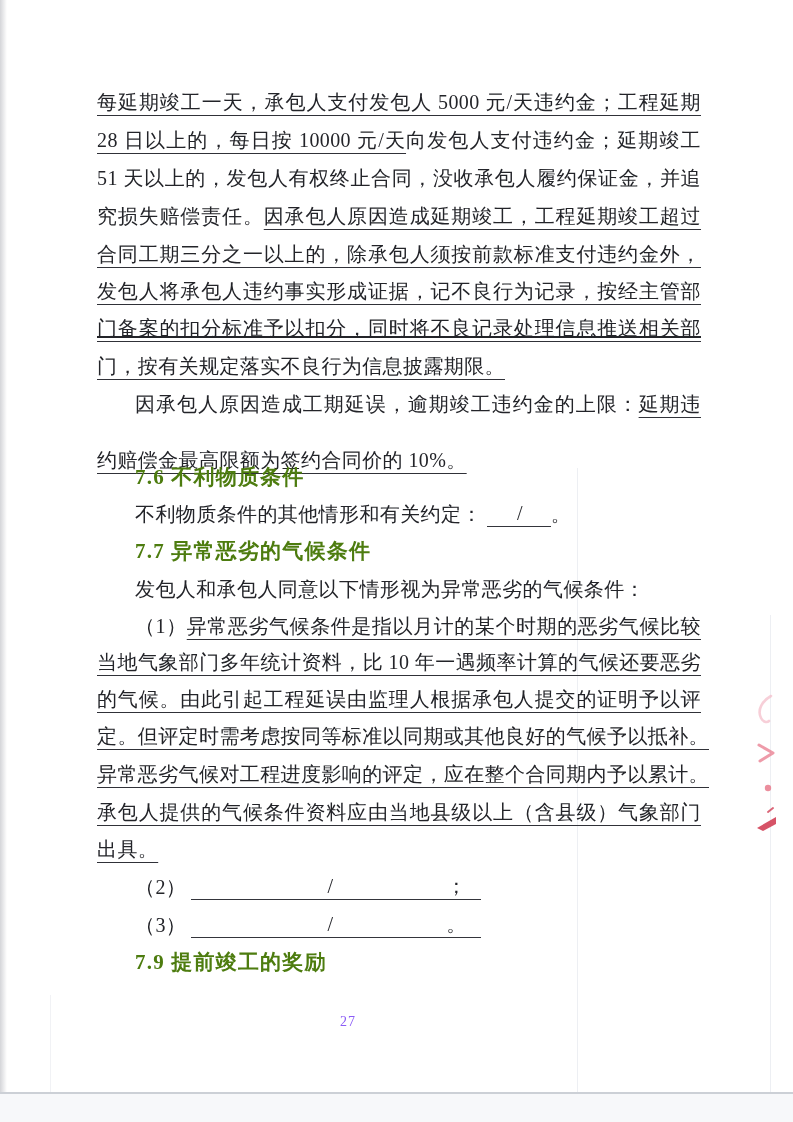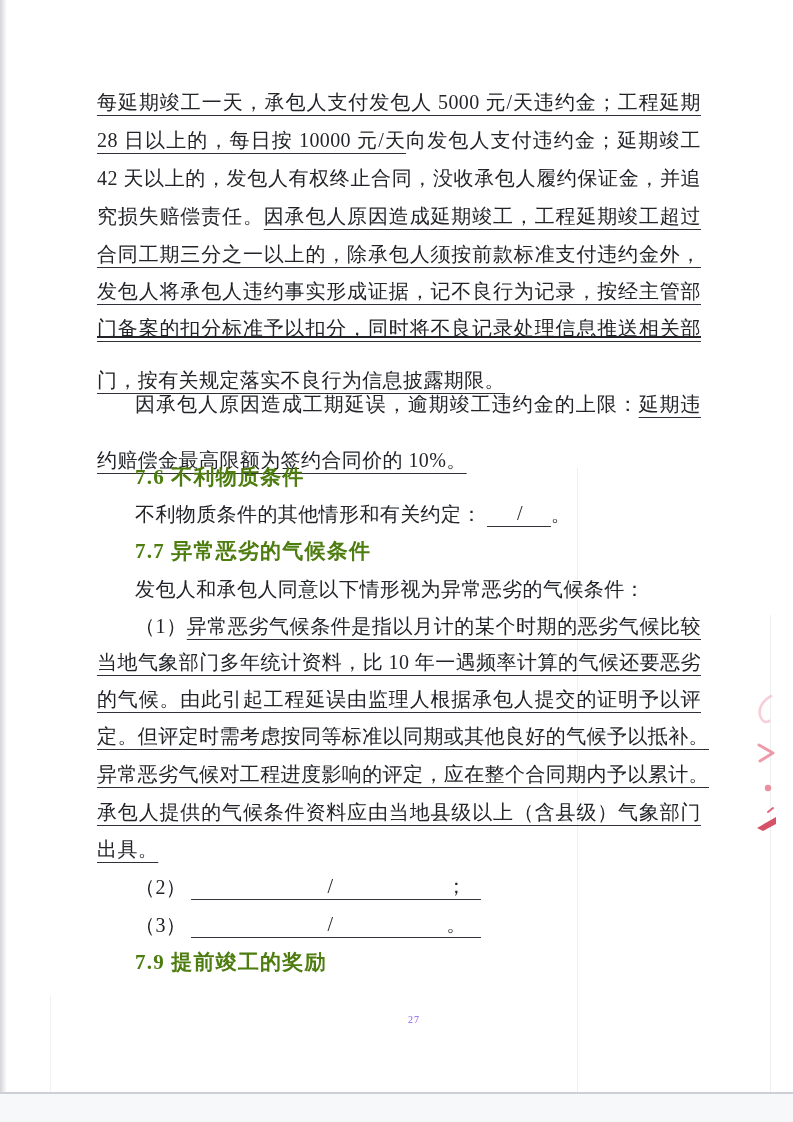--- a/index.html
+++ b/index.html
@@ -48,43 +48,43 @@
     display:inline-block; position:relative;
     height:26px; vertical-align:-6px;
     border-bottom:1px solid #34353b;
     margin-left:5px;
   }
   .blank .slash { position:absolute; left:47%; bottom:0; line-height:26px; }
   .blank .punct { position:absolute; right:5%; bottom:0; line-height:26px; }
 
   .page-number {
     position:absolute; left:340px; top:1014px; width:80px;
-    text-align:right; font-size:10px; color:#8b5cf6; letter-spacing:1px;
+    text-align:left; font-size:14px; color:#8b5cf6; letter-spacing:1px;
   }
   .seal-svg { position:absolute; left:748px; top:688px; }
 </style>
 </head>
 <body>
 
 <div class="scan-shadow-left"></div>
 <div class="crease crease-1"></div>
 <div class="crease crease-2"></div>
 <div class="crease crease-3"></div>
 <div class="scan-edge-bottom"></div>
 <div class="scan-foot"></div>
 
 <div class="doc-body">
     <div class="line j" style="top: 88px;"><span class="u">每延期竣工一天，承包人支付发包人 5000 元/天违约金；工程延期</span></div>
     <div class="line j" style="top: 126px;"><span class="u">28 日以上的，每日按 10000 元/天</span><span>向发包人支付违约金；延期竣工</span></div>
-    <div class="line j" style="top: 164px;"><span>42 天以上的，发包人有权终止合同，没收承包人履约保证金，并追</span></div>
+    <div class="line j" style="top: 164px;"><span>51 天以上的，发包人有权终止合同，没收承包人履约保证金，并追</span></div>
     <div class="line j" style="top: 202px;"><span>究损失赔偿责任。</span><span class="u">因承包人原因造成延期竣工，工程延期竣工超过</span></div>
     <div class="line j" style="top: 240px;"><span class="u">合同工期三分之一以上的，除承包人须按前款标准支付违约金外，</span></div>
     <div class="line j" style="top: 277px;"><span class="u">发包人将承包人违约事实形成证据，记不良行为记录，按经主管部</span></div>
     <div class="line j" style="top: 314px; text-decoration: underline;"><span class="u">门备案的扣分标准予以扣分，同时将不良记录处理信息推送相关部</span></div>
-    <div class="line" style="top: 367px; font-family: Liberation Mono, monospace;"><span class="u">门，按有关规定落实不良行为信息披露期限。</span></div>
+    <div class="line" style="top: 352px;"><span class="u">门，按有关规定落实不良行为信息披露期限。</span></div>
     <div class="line j" style="top: 390px; padding-left: 38px;"><span>因承包人原因造成工期延误，逾期竣工违约金的上限：</span><span class="u">延期违</span></div>
     <div class="line" style="top: 446px;"><span class="u">约赔偿金最高限额为签约合同价的 10%。</span></div>
     <div class="line b" style="top: 463px; padding-left: 38px;"><span>7.6 不利物质条件</span></div>
     <div class="line" style="top: 500px; padding-left: 38px;"><span>不利物质条件的其他情形和有关约定：</span><span class="blank" style="width: 64px;"><span class="slash">/</span></span><span>。</span></div>
     <div class="line b" style="top: 537px; padding-left: 38px;"><span>7.7 异常恶劣的气候条件</span></div>
     <div class="line" style="top: 575px; padding-left: 38px;"><span>发包人和承包人同意以下情形视为异常恶劣的气候条件：</span></div>
     <div class="line j" style="top: 612px; padding-left: 38px;"><span>（1）</span><span class="u">异常恶劣气候条件是指以月计的某个时期的恶劣气候比较</span></div>
     <div class="line j" style="top: 648px;"><span class="u">当地气象部门多年统计资料，比 10 年一遇频率计算的气候还要恶劣</span></div>
     <div class="line j" style="top: 685px;"><span class="u">的气候。由此引起工程延误由监理人根据承包人提交的证明予以评</span></div>
     <div class="line j" style="top: 722px;"><span class="u">定。但评定时需考虑按同等标准以同期或其他良好的气候予以抵补。</span></div>

